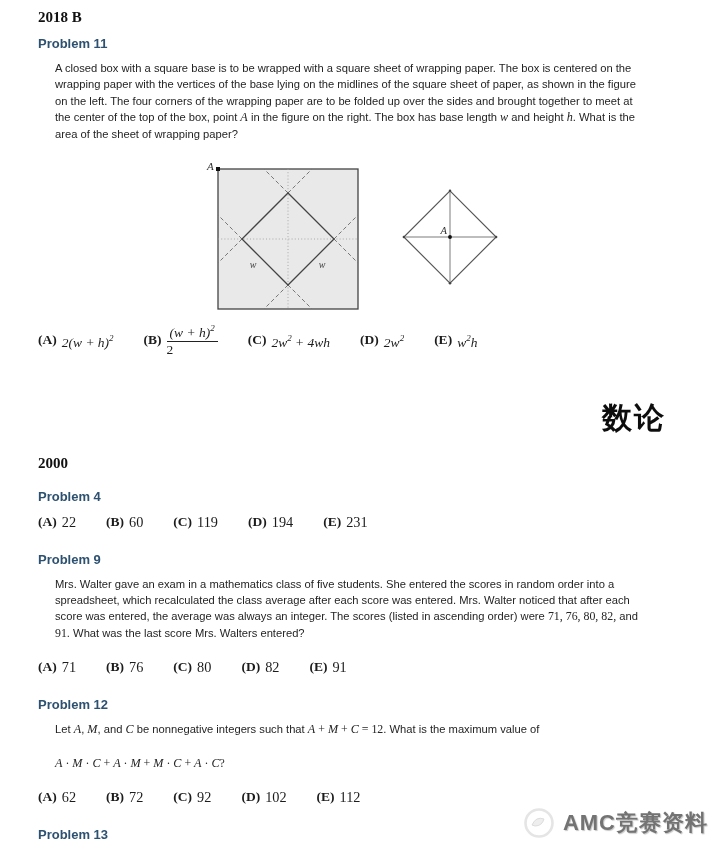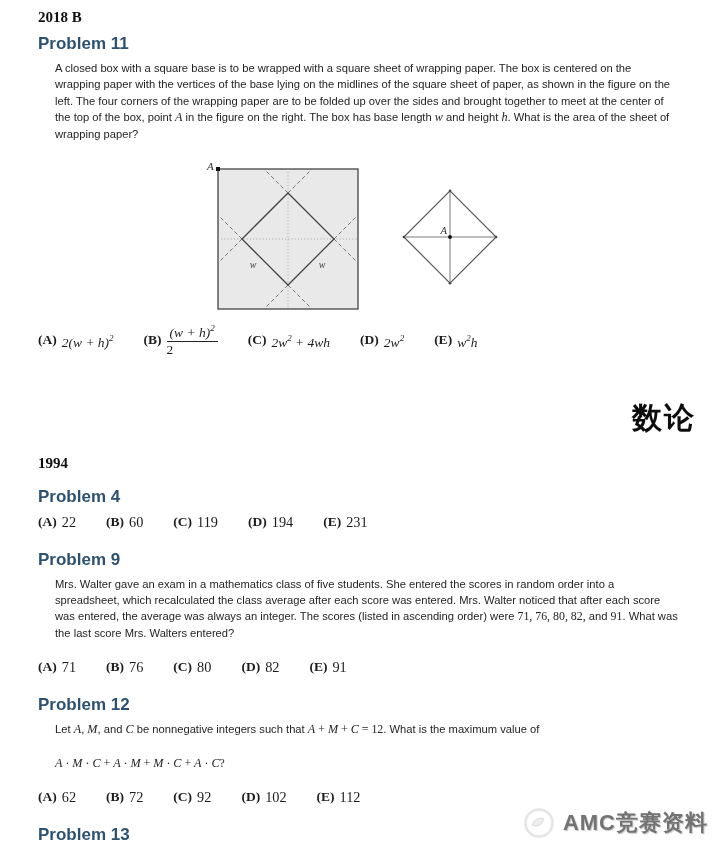--- a/index.html
+++ b/index.html
@@ -2,28 +2,28 @@
 <html><head>
 <meta charset="utf-8">
 <style>
   * { box-sizing: border-box; }
   html,body { margin:0; padding:0; }
   body {
     width:716px; height:848px; background:#ffffff;
     font-family:"Liberation Sans", sans-serif;
     position:relative; overflow:hidden; color:#222;
   }
-  .page { padding:8px 20px 0 38px; height:100%; position:relative; }
+  .page { padding:8px 50px 0 38px; height:100%; position:relative; }
 
   .year-label {
     font-family:"Liberation Serif", serif;
     font-weight:bold; font-size:15px; color:#111; line-height:18px;
   }
   .prob-title {
-    font-size:17px; font-weight:bold; color:#2d5170;
+    font-size:13px; font-weight:bold; color:#2d5170;
     line-height:22px; margin:0;
   }
   .prob-body {
     font-size:11.2px; line-height:16.4px; color:#242424;
     max-width:632px; margin:17px;
   }
   .mv { font-family:"Liberation Serif", serif; font-style:italic; font-size:1.09em; }
   .mn { font-family:"Liberation Serif", serif; font-size:1.06em; }
 
   .figure-row { display:flex; align-items:flex-start; margin:2px 0 0 168px; }
@@ -132,21 +132,21 @@
       <span class="expr"><span>2w</span><sup>2</sup><span></span></span>
     </span>
     <span class="choice">
       <span class="lab">(E)</span>
       <span class="expr"><span>w</span><sup>2</sup><span>h</span></span>
     </span>
   </div>
 
   <h1 class="cn-heading">数论</h1>
 
-  <div class="year-label section-2000">1994</div>
+  <div class="year-label section-2000">2000</div>
 
   <h2 class="prob-title mt-title-first">Problem 4</h2>
   <div class="choices mt-choices">
     <span class="choice">
         <span class="lab">(A)</span>
         <span class="mn">22</span>
       </span>
     <span class="choice">
         <span class="lab">(B)</span>
         <span class="mn">60</span>

